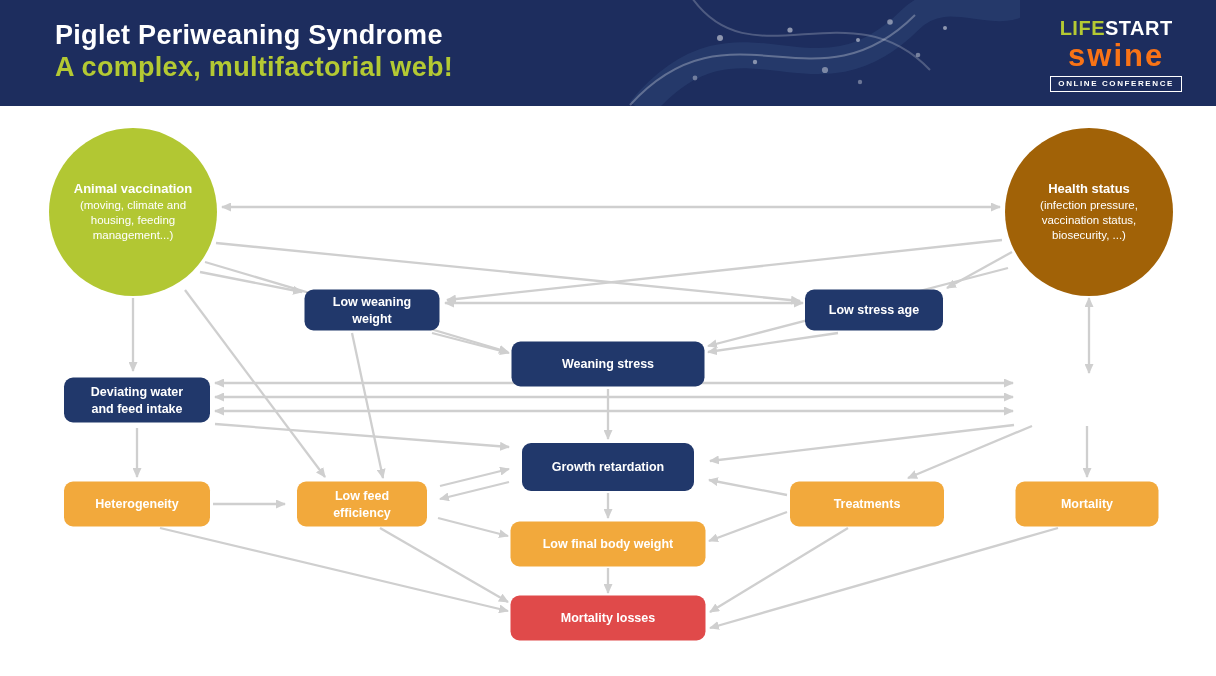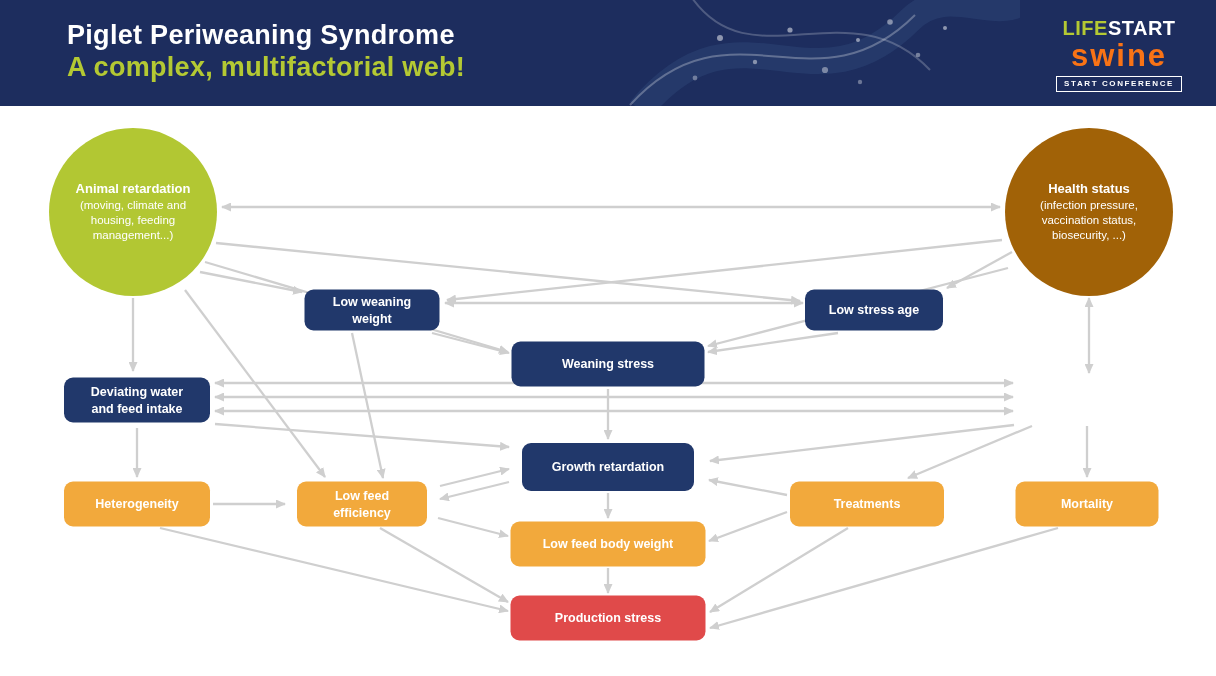--- a/index.html
+++ b/index.html
@@ -11,21 +11,21 @@
     --orange:#f2a93c;
     --red:#e04a4a;
   }
   *{box-sizing:border-box;}
   html,body{margin:0;padding:0;}
   body{font-family:"Liberation Sans","DejaVu Sans",sans-serif;}
   .page{position:relative;width:1216px;height:676px;background:#ffffff;overflow:hidden;}
 
   
   .header{position:absolute;top:0;left:0;width:1216px;height:106px;background:var(--header-bg);z-index:5;}
-  .title-block{position:absolute;left:55px;top:19px;line-height:1.2;margin-left:12px;}
+  .title-block{position:absolute;left:55px;top:19px;line-height:1.2;}
   .title{font-size:27px;font-weight:800;color:#ffffff;letter-spacing:.3px;}
   .subtitle{font-size:27px;font-weight:800;color:var(--accent);letter-spacing:.3px;}
   .dna{position:absolute;left:600px;top:0;width:420px;height:106px;pointer-events:none;}
 
   .logo{position:absolute;right:34px;top:18px;display:flex;flex-direction:column;align-items:center;line-height:1;}
   .logo-line1{font-size:20px;font-weight:800;letter-spacing:.5px;color:#ffffff;white-space:nowrap;}
   .logo-line1 .accent{color:var(--accent);}
   .logo-line2{font-size:31px;font-weight:800;letter-spacing:2px;color:#f97316;margin-top:2px;}
   .logo-badge{margin-top:5px;border:1.5px solid #ffffff;padding:3px 7px;font-size:8px;font-weight:bold;letter-spacing:1.6px;color:#ffffff;white-space:nowrap;}
 
@@ -86,21 +86,21 @@
         <line x1="438" y1="518" x2="508" y2="536" marker-end="url(#ah-e)"></line>
         <line x1="608" y1="493" x2="608" y2="518" marker-end="url(#ah-e)"></line>
         <line x1="787" y1="512" x2="709" y2="541" marker-end="url(#ah-e)"></line>
         <line x1="608" y1="568" x2="608" y2="593" marker-end="url(#ah-e)"></line>
         <line x1="160" y1="528" x2="508" y2="611" marker-end="url(#ah-e)"></line>
         <line x1="848" y1="528" x2="710" y2="612" marker-end="url(#ah-e)"></line>
         <line x1="1058" y1="528" x2="710" y2="628" marker-end="url(#ah-e)"></line>
         <line x1="380" y1="528" x2="508" y2="602" marker-end="url(#ah-e)"></line>
       </svg>
   <div class="node circle" style="left: 133px; top: 212px; background: rgb(178, 199, 51); height: 168px; width: 168px;">
-        <div class="label">Animal retardation</div>
+        <div class="label">Animal vaccination</div>
         <div class="sublabel">(moving, climate and housing, feeding management...)</div>
       </div>
       <div class="node circle" style="left: 1089px; top: 212px; background: #a16207; height: 168px; width: 168px;">
         <div class="label">Health status</div>
         <div class="sublabel">(infection pressure, vaccination status, biosecurity, ...)</div>
       </div>
       <div class="node box" style="left: 372px; top: 310px; background: rgb(33, 56, 107); width: 135px; height: 41px;">
         <div class="label">Low weaning weight</div>
       </div>
       <div class="node box" style="left: 874px; top: 310px; background: rgb(33, 56, 107); width: 138px; height: 41px;">
@@ -122,24 +122,24 @@
       <div class="node box" style="left: 362px; top: 504px; background: rgb(242, 169, 60); width: 130px; height: 45px;">
         <div class="label">Low feed efficiency</div>
       </div>
       <div class="node box" style="left: 867px; top: 504px; background: rgb(242, 169, 60); width: 154px; height: 45px;">
         <div class="label">Treatments</div>
       </div>
       <div class="node box" style="left: 1087px; top: 504px; background: rgb(242, 169, 60); width: 143px; height: 45px;">
         <div class="label">Mortality</div>
       </div>
       <div class="node box" style="left: 608px; top: 544px; background: rgb(242, 169, 60); width: 195px; height: 45px;">
-        <div class="label">Low feed body weight</div>
+        <div class="label">Low final body weight</div>
       </div>
       <div class="node box" style="left: 608px; top: 618px; background: rgb(224, 74, 74); width: 195px; height: 45px;">
-        <div class="label">Production stress</div>
+        <div class="label">Mortality losses</div>
       </div>
     </div>
 
   <div class="header">
     <svg class="dna" viewBox="0 0 420 106">
       <path d="M40,110 C140,-10 210,120 310,20 C350,-20 400,30 430,-5" fill="none" stroke="#6fa8d8" stroke-width="26" opacity="0.10"></path>
       <path d="M30,105 C130,-5 215,115 315,15" fill="none" stroke="#ffffff" stroke-width="2" opacity="0.28"></path>
       <path d="M90,-5 C150,85 250,-15 330,70" fill="none" stroke="#ffffff" stroke-width="2" opacity="0.22"></path>
       <circle cx="120" cy="38" r="3" fill="#ffffff" opacity="0.5"></circle>
       <circle cx="155" cy="62" r="2.2" fill="#ffffff" opacity="0.45"></circle>
@@ -154,17 +154,17 @@
     </svg>
 
     <div class="title-block">
       <div class="title">Piglet Periweaning Syndrome</div>
       <div class="subtitle">A complex, multifactorial web!</div>
     </div>
 
     <div class="logo">
       <div class="logo-line1"><span class="accent">LIFE</span><span>START</span></div>
       <div class="logo-line2">swine</div>
-      <div class="logo-badge">START CONFERENCE</div>
+      <div class="logo-badge">ONLINE CONFERENCE</div>
     </div>
   </div>
 
 </div>
 
 </body></html>

